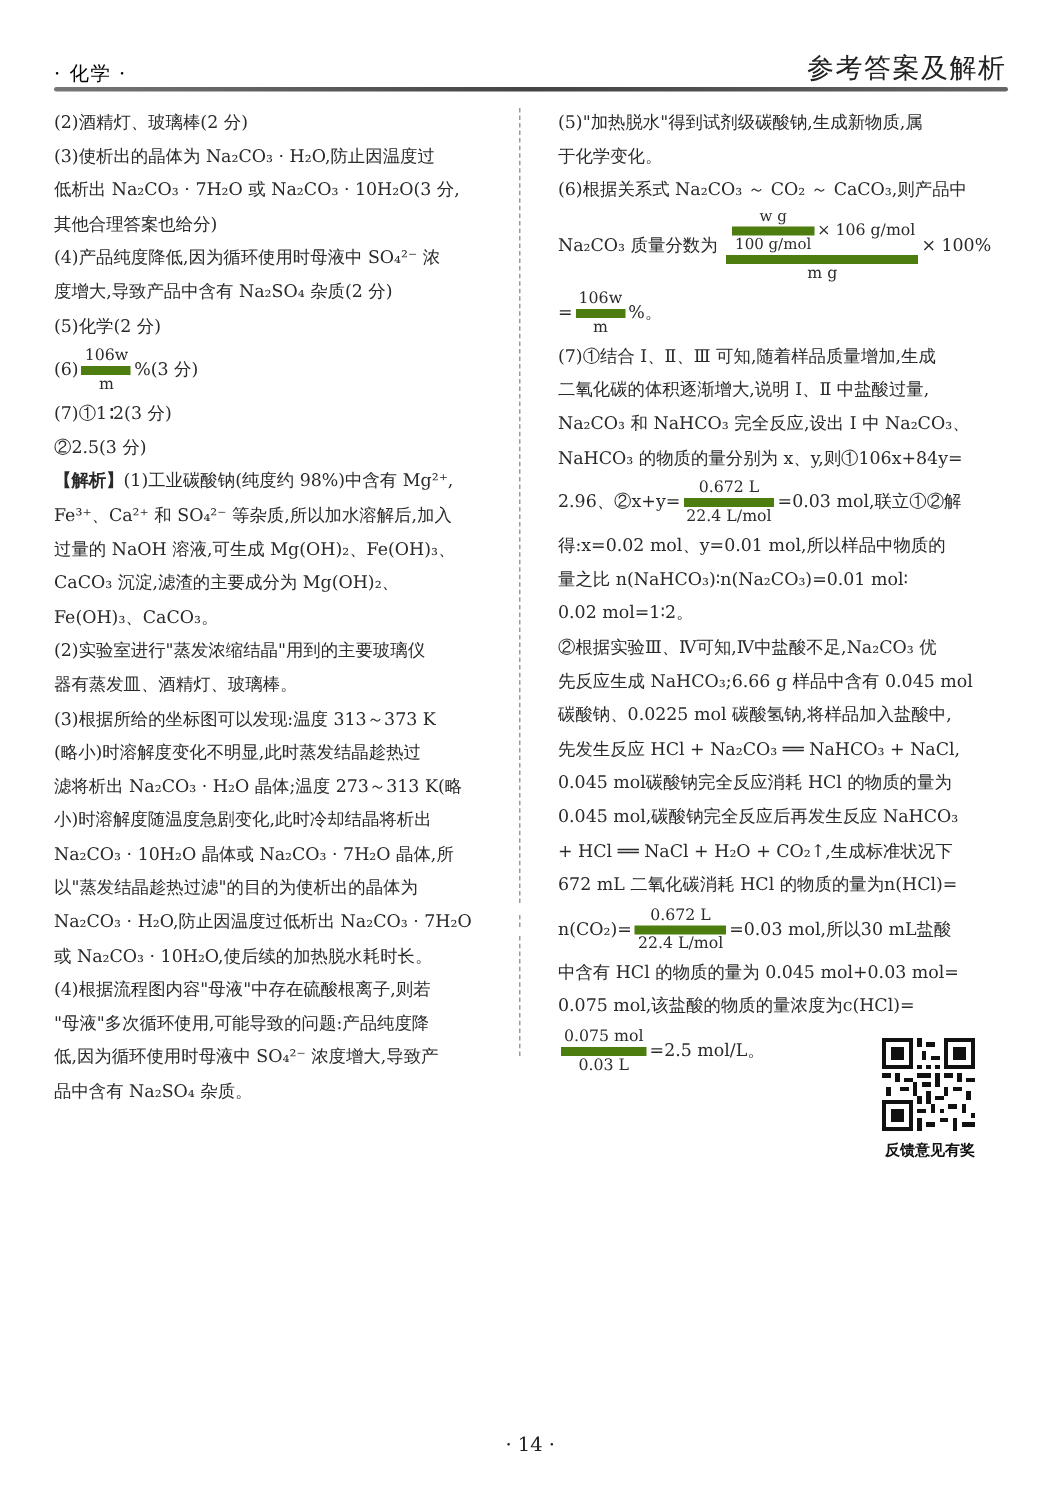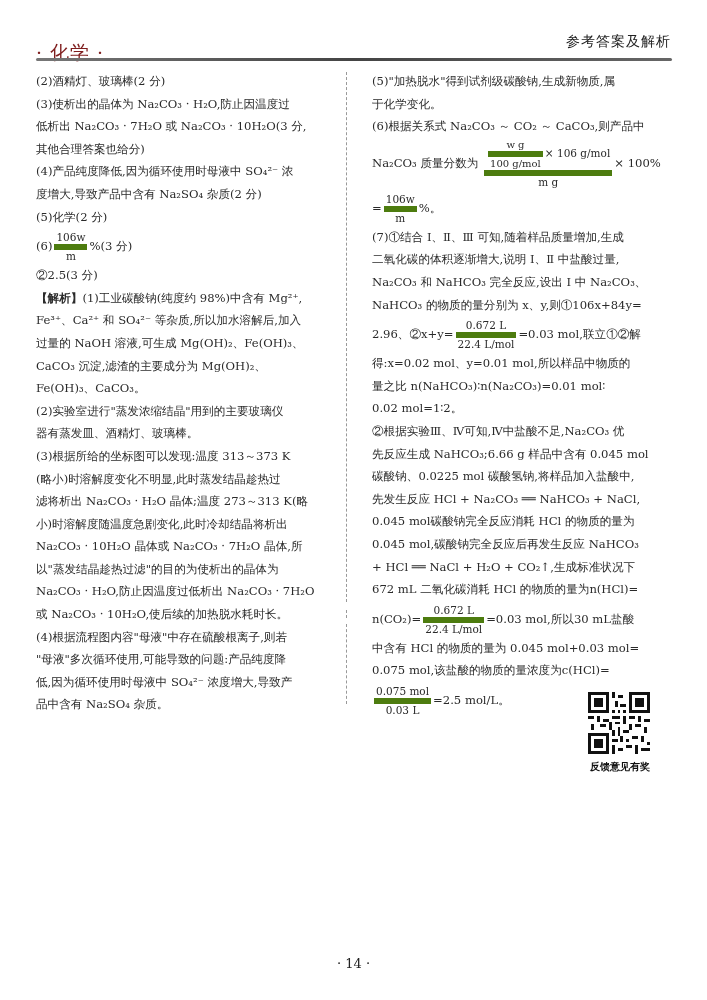--- a/index.html
+++ b/index.html
@@ -1,19 +1,19 @@
 <!DOCTYPE html>
 <html><head>
 <meta charset="utf-8">
 <style>
   html, body { margin:0; padding:0; background:#ffffff; }
   body { width:707px; height:1000px; position:relative; overflow:hidden;
          font-family:"DejaVu Serif", "Liberation Serif", serif; color:#2a2a2a; }
-  .header-left { position:absolute; left:36px; top:40px; font-size:19px; letter-spacing:1px; color:#7f1d1d; }
-  .header-right { position:absolute; right:36px; top:33px; font-size:14px; color:#222; letter-spacing:1px; }
+  .header-left { position:absolute; left:36px; top:40px; font-size:13px; letter-spacing:1px; color:#000000; }
+  .header-right { position:absolute; right:36px; top:33px; font-size:18px; color:#222; letter-spacing:1px; }
   .header-rule { position:absolute; left:36px; top:58px; width:636px; height:3px;
                  background:linear-gradient(to right,#777,#444 50%,#666); border-radius:2px; }
   .col { position:absolute; top:70px; font-size:11.6px; line-height:22.6px; }
   .col-left { left:36px; width:304px; }
   .col-right { left:372px; width:300px; }
   .divider { position:absolute; left:346px; top:72px; width:0; border-left:1px dashed #999; }
   .d1 { height:530px; }
   .d2 { top:610px; height:8px; }
   .d3 { top:624px; height:80px; }
   .line { white-space:nowrap; overflow:hidden; text-align:justify; }
@@ -42,20 +42,21 @@
   <div class="line">(2)酒精灯、玻璃棒(2 分)</div>
   <div class="line">(3)使析出的晶体为 Na₂CO₃ · H₂O,防止因温度过</div>
   <div class="line">低析出 Na₂CO₃ · 7H₂O 或 Na₂CO₃ · 10H₂O(3 分,</div>
   <div class="line">其他合理答案也给分)</div>
   <div class="line">(4)产品纯度降低,因为循环使用时母液中 SO₄²⁻ 浓</div>
   <div class="line">度增大,导致产品中含有 Na₂SO₄ 杂质(2 分)</div>
   <div class="line">(5)化学(2 分)</div>
   <div class="line tall">
     <span>(6)</span><span class="frac"><span class="num">106w</span><span class="den">m</span></span><span>%(3 分)</span>
   </div>
+  <div class="line">(7)①1∶2(3 分)</div>
   <div class="line">②2.5(3 分)</div>
   <div class="line"><span class="bold">【解析】</span><span>(1)工业碳酸钠(纯度约 98%)中含有 Mg²⁺,</span></div>
   <div class="line">Fe³⁺、Ca²⁺ 和 SO₄²⁻ 等杂质,所以加水溶解后,加入</div>
   <div class="line">过量的 NaOH 溶液,可生成 Mg(OH)₂、Fe(OH)₃、</div>
   <div class="line">CaCO₃ 沉淀,滤渣的主要成分为 Mg(OH)₂、</div>
   <div class="line">Fe(OH)₃、CaCO₃。</div>
   <div class="line">(2)实验室进行"蒸发浓缩结晶"用到的主要玻璃仪</div>
   <div class="line">器有蒸发皿、酒精灯、玻璃棒。</div>
   <div class="line">(3)根据所给的坐标图可以发现:温度 313～373 K</div>
   <div class="line">(略小)时溶解度变化不明显,此时蒸发结晶趁热过</div>

